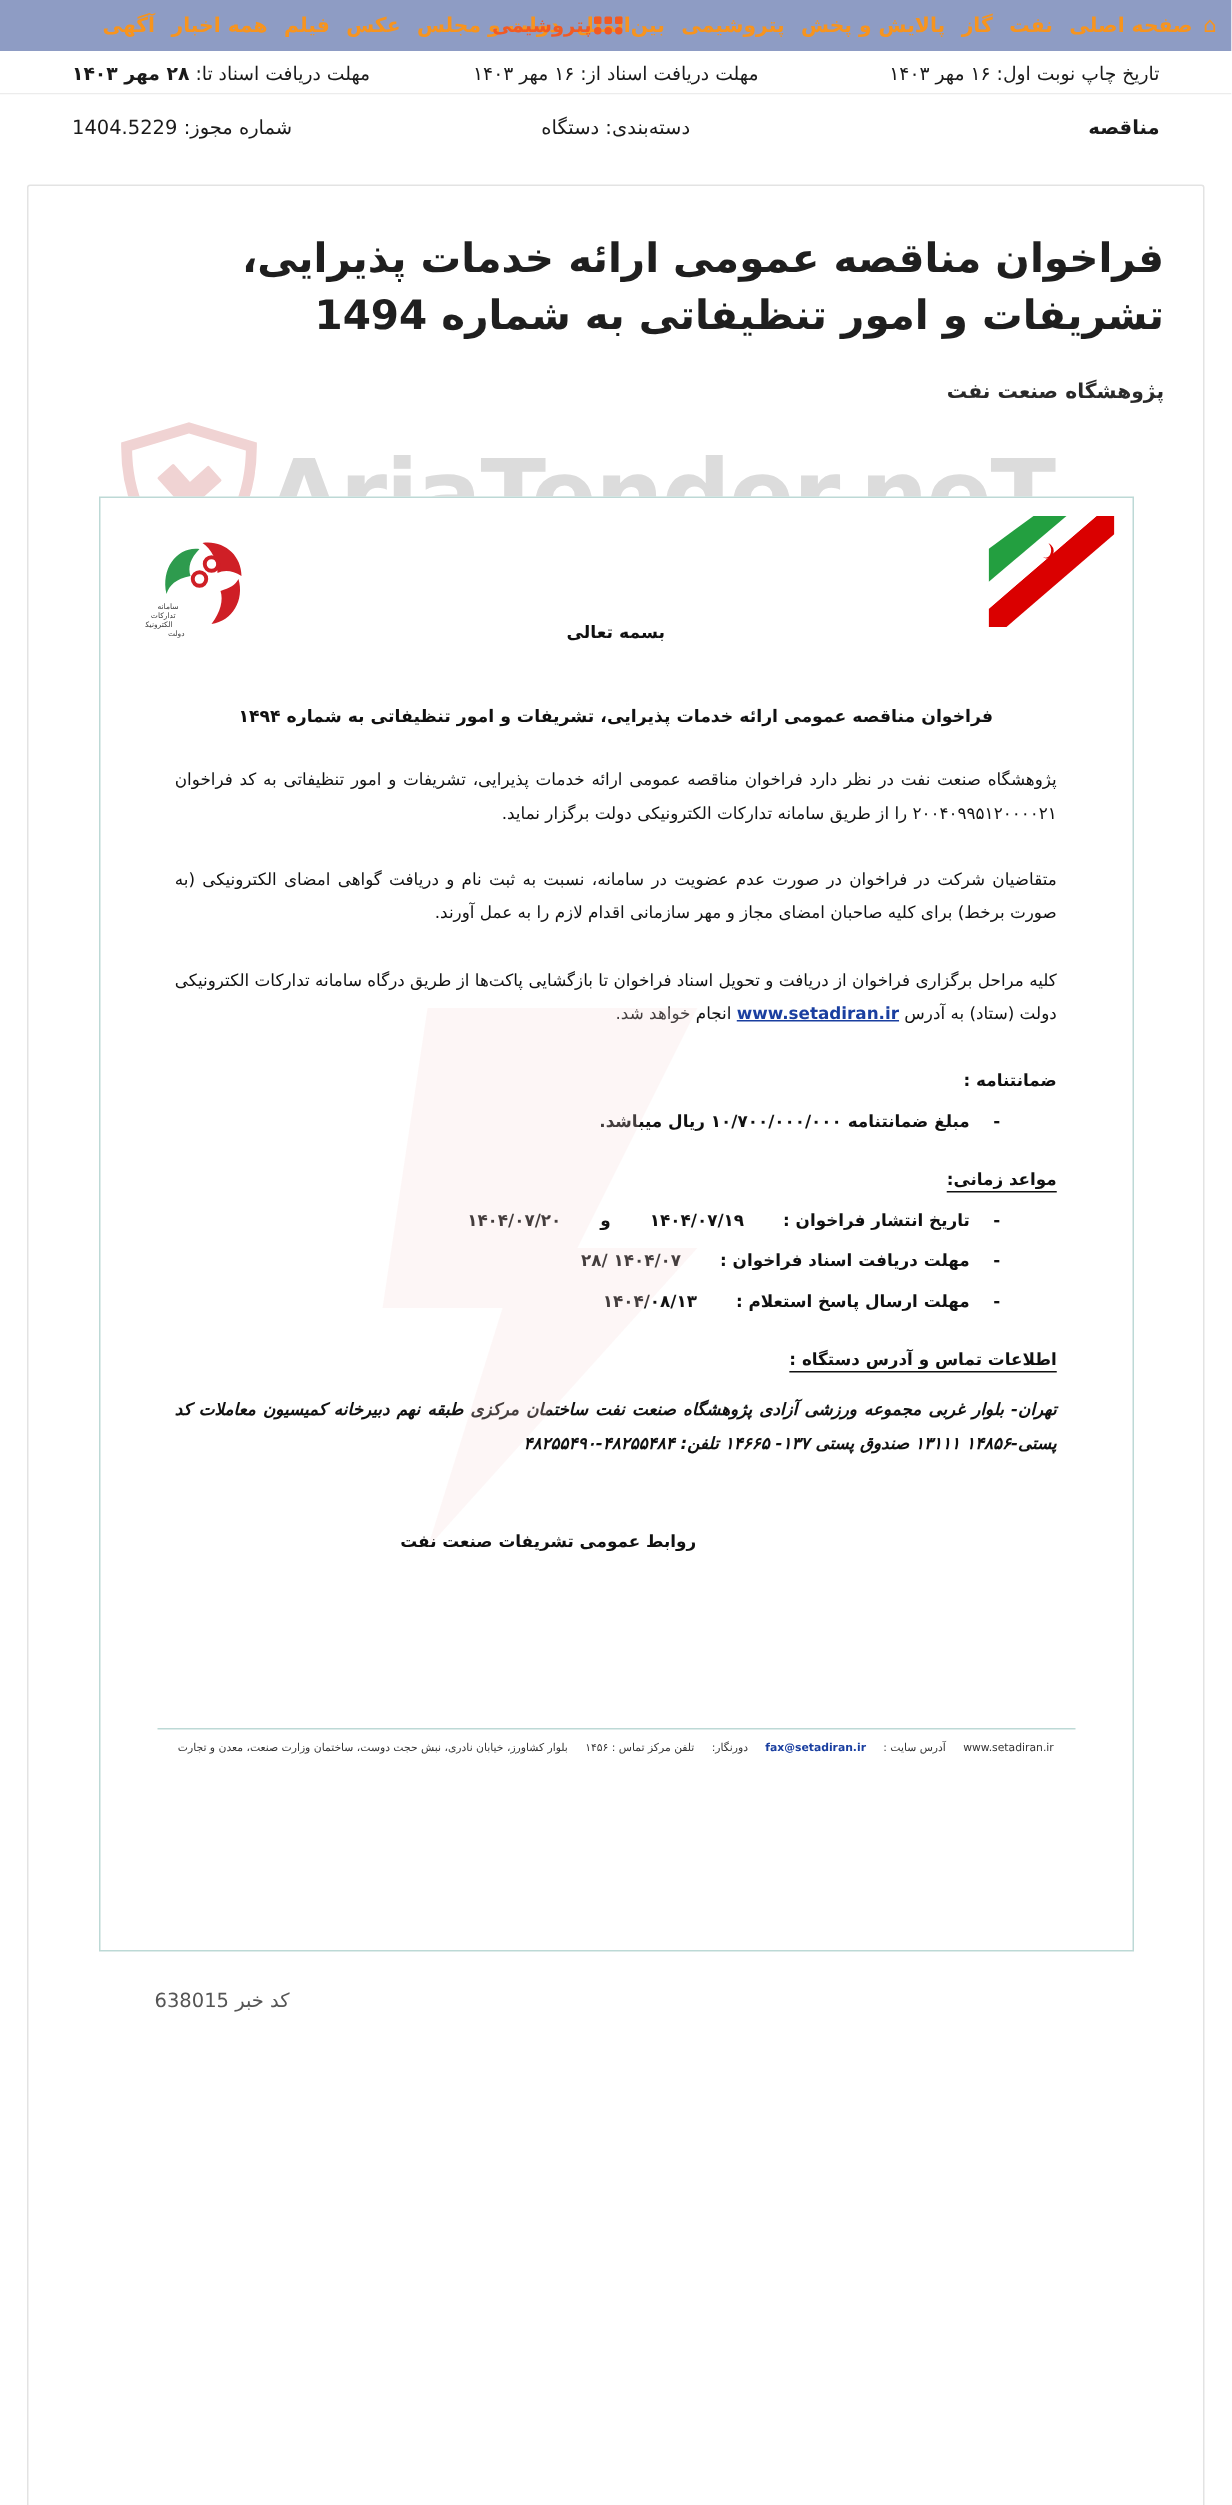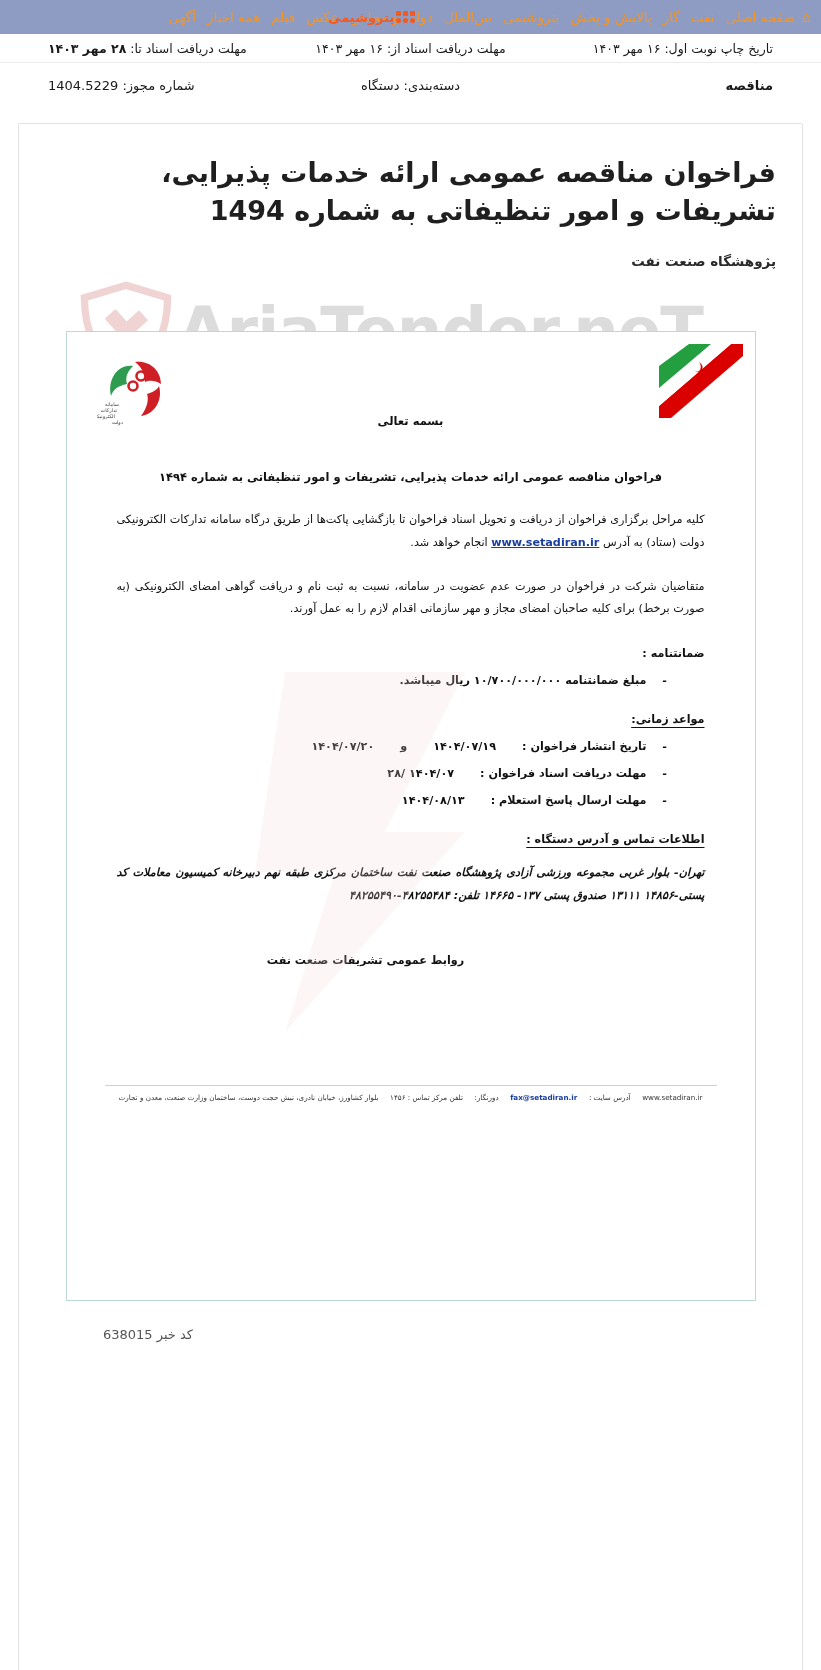--- a/index.html
+++ b/index.html
@@ -26,21 +26,21 @@
     align-items: center;
     justify-content: flex-start;
     padding: 0 10px;
     position: relative;
     overflow: hidden;
     white-space: nowrap;
   }
   .topnav .nav-item {
     color: #f7941e;
     font-size: 13.5px;
-    font-weight: 400;
+    font-weight: 700;
     margin-left: 11px;
     line-height: 34px;
     cursor: pointer;
   }
   .topnav .home-icon {
     color: #f7941e;
     font-size: 14px;
     margin-left: 7px;
     line-height: 34px;
   }
@@ -433,26 +433,27 @@
             <text x="18" y="68">الکترونیکی</text>
             <text x="26" y="74">دولت</text>
           </g>
         </svg>
       </div>
 
       <div class="besme">بسمه تعالی</div>
 
       <div class="doc-title">فراخوان مناقصه عمومی ارائه خدمات پذیرایی، تشریفات و امور تنظیفاتی به شماره ۱۴۹۴</div>
 
+      <p class="doc-p">پژوهشگاه صنعت نفت در نظر دارد فراخوان مناقصه عمومی ارائه خدمات پذیرایی، تشریفات و امور تنظیفاتی به کد فراخوان  ۲۰۰۴۰۹۹۵۱۲۰۰۰۰۲۱ را از طریق سامانه تدارکات الکترونیکی دولت برگزار نماید.</p>
+
+      <p class="doc-p">متقاضیان شرکت در فراخوان در صورت عدم عضویت در سامانه، نسبت به ثبت نام و دریافت گواهی امضای الکترونیکی (به صورت برخط) برای کلیه صاحبان امضای مجاز و مهر سازمانی اقدام لازم را به عمل آورند.</p>
 
       <p class="doc-p">
         <span>کلیه مراحل برگزاری فراخوان از دریافت و تحویل اسناد فراخوان تا بازگشایی پاکت‌ها از طریق درگاه سامانه تدارکات الکترونیکی دولت (ستاد) به آدرس </span><a class="doc-link" href="#">www.setadiran.ir</a><span> انجام خواهد شد.</span>
       </p>
-
-      <p class="doc-p">متقاضیان شرکت در فراخوان در صورت عدم عضویت در سامانه، نسبت به ثبت نام و دریافت گواهی امضای الکترونیکی (به صورت برخط) برای کلیه صاحبان امضای مجاز و مهر سازمانی اقدام لازم را به عمل آورند.</p>
 
       <div class="doc-label">ضمانتنامه :</div>
       <div class="bullet-row indent">
         <span class="dash">-</span>
         <span class="btext">مبلغ ضمانتنامه ۱۰/۷۰۰/۰۰۰/۰۰۰ ریال میباشد.</span>
       </div>
 
       <div class="doc-label underlined">مواعد زمانی:</div>
 
       <div class="bullet-row indent">

